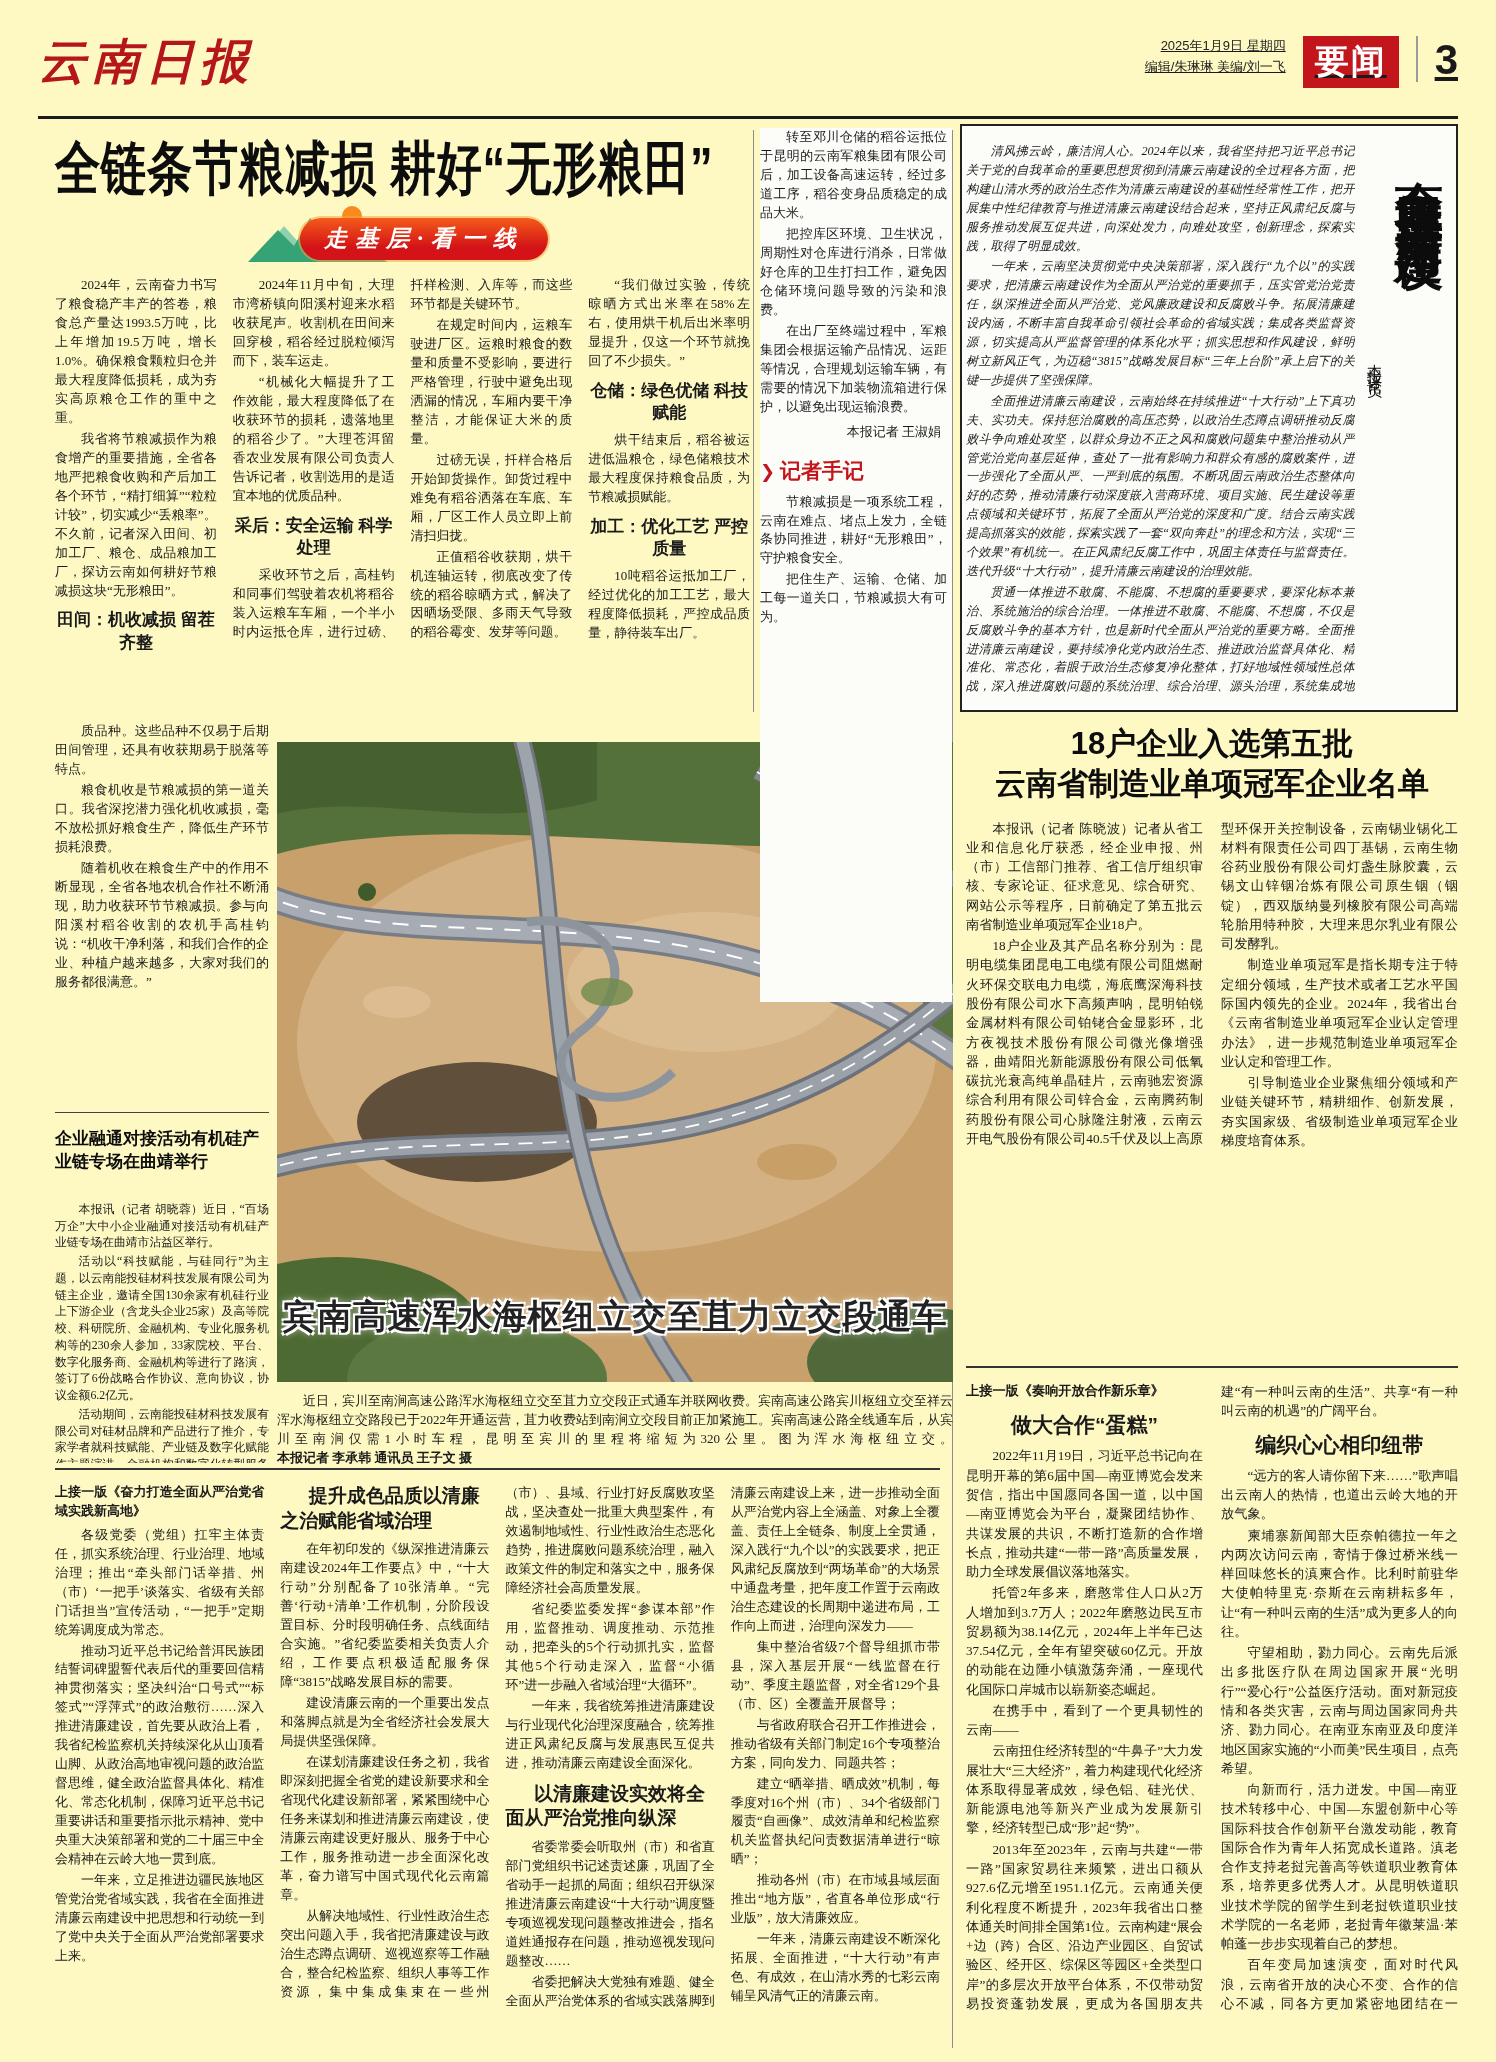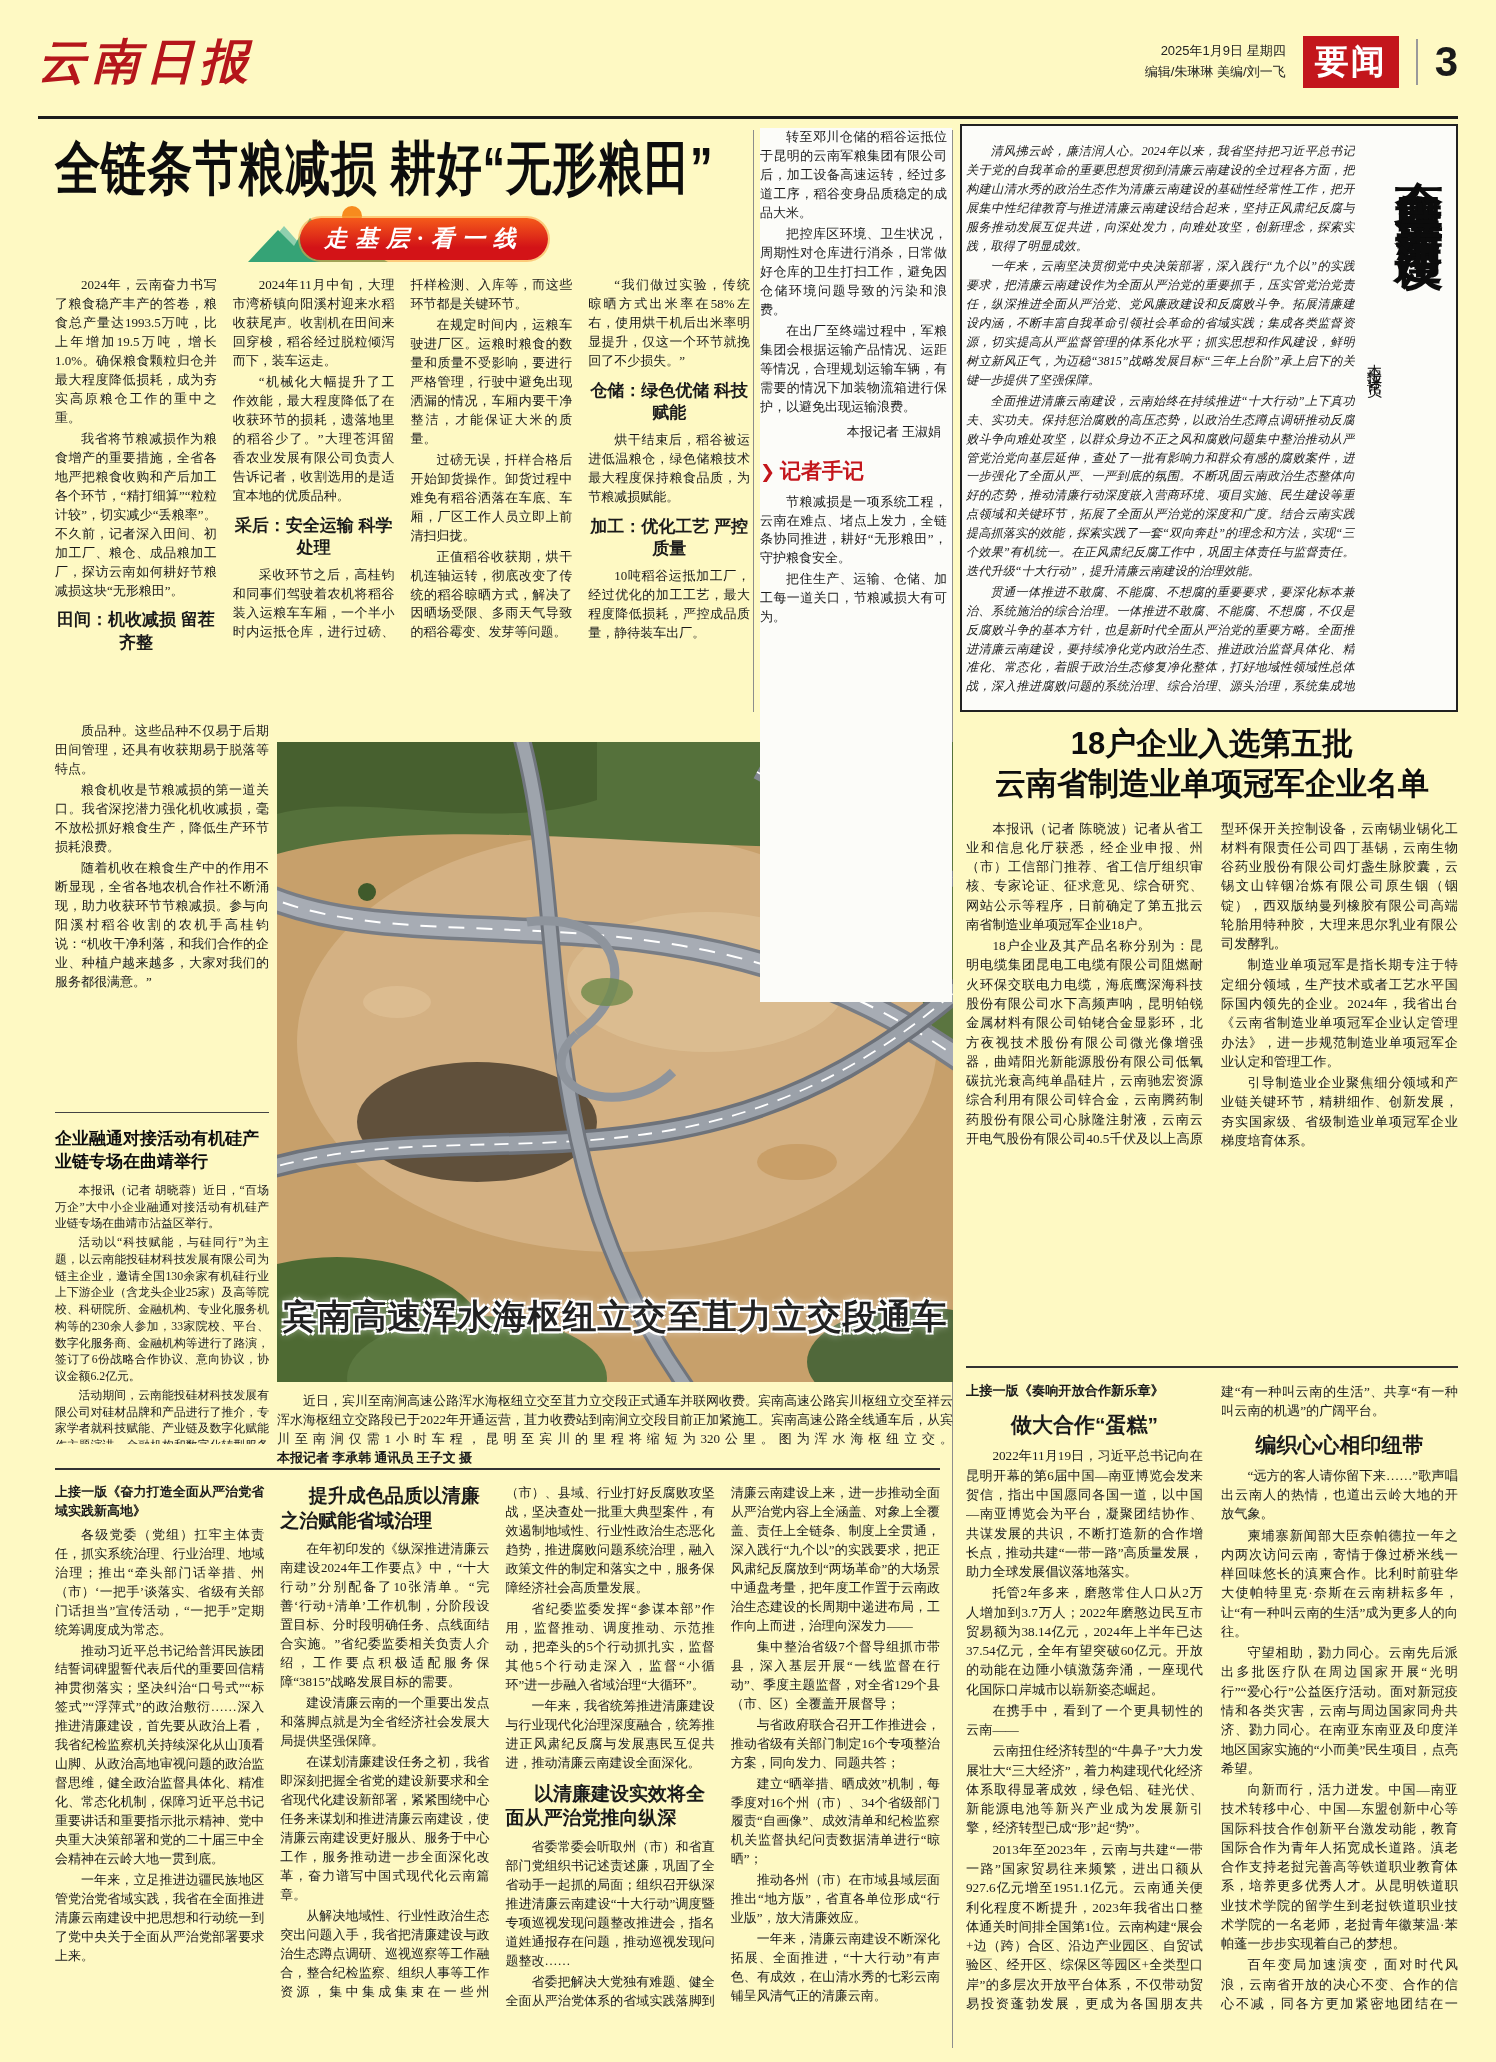--- a/index.html
+++ b/index.html
@@ -4,21 +4,21 @@
 <style>
   html,body{margin:0;padding:0;background:#e8e8e4;}
   .page{position:relative;width:1496px;height:2062px;margin:0 auto;background:#fef9c3;
         font-family:"Liberation Serif","DejaVu Serif",serif;color:#1a1a1a;overflow:hidden;}
   .sans{font-family:"Liberation Sans","DejaVu Sans",sans-serif;}
   .abs{position:absolute;}
 
   
   #masthead-logo{left:38px;top:30px;font-size:48px;font-weight:bold;font-style:italic;
         color:#b5161b;letter-spacing:6px;font-family:"Liberation Serif",serif;}
-  #masthead-right{right:38px;top:36px;display:flex;align-items:center;gap:17px;}
+  #masthead-right{right:38px;top:36px;display:flex;align-items:flex-start;gap:17px;text-decoration:underline;}
   .dateline{text-align:right;font-size:13px;color:#222;line-height:1.6;}
   .section-badge{background:#c3161c;color:#fff;font-weight:bold;font-size:34px;
         padding:3px 12px;letter-spacing:2px;}
   .vsep{width:2px;height:46px;background:#9a9a9a;}
   .page-num{font-weight:bold;font-size:42px;}
   #header-rule{left:38px;top:116px;width:1420px;height:3px;background:#1c1c1c;}
 
   
   .para{text-indent:2em;text-align:justify;margin:0 0 2px 0;line-height:1.46;}
   .col-subhead{font-family:"Liberation Sans","DejaVu Sans",sans-serif;font-weight:bold;
@@ -82,21 +82,21 @@
   #hr-bottomleft{left:55px;top:1468px;width:885px;}
   #jump1{left:55px;top:1484px;width:885px;height:564px;column-count:4;column-gap:16px;
         font-size:13px;overflow:hidden;}
   #jump1 .col-subhead{text-align:left;text-indent:1.5em;font-size:19px;}
 
   
   #hr-left{left:55px;top:1112px;width:214px;height:1px;background:#444;}
   #silicone{left:55px;top:1128px;width:214px;}
   .sil-headline{font-weight:bold;font-size:17px;line-height:1.35;color:#0d0d0d;
         font-family:"Liberation Sans","DejaVu Sans",sans-serif;}
-  #silicone-body{margin-top:8px;height:262px;font-size:11.8px;overflow:hidden;}
+  #silicone-body{margin-top:27px;height:262px;font-size:11.8px;overflow:hidden;}
   #silicone-body .para{line-height:1.42;}
 
   #vrule-a{left:753px;top:130px;height:582px;}
   #vrule-b{left:952px;top:130px;height:1918px;}
 </style>
 </head>
 <body>
 
 <div class="page">
 

